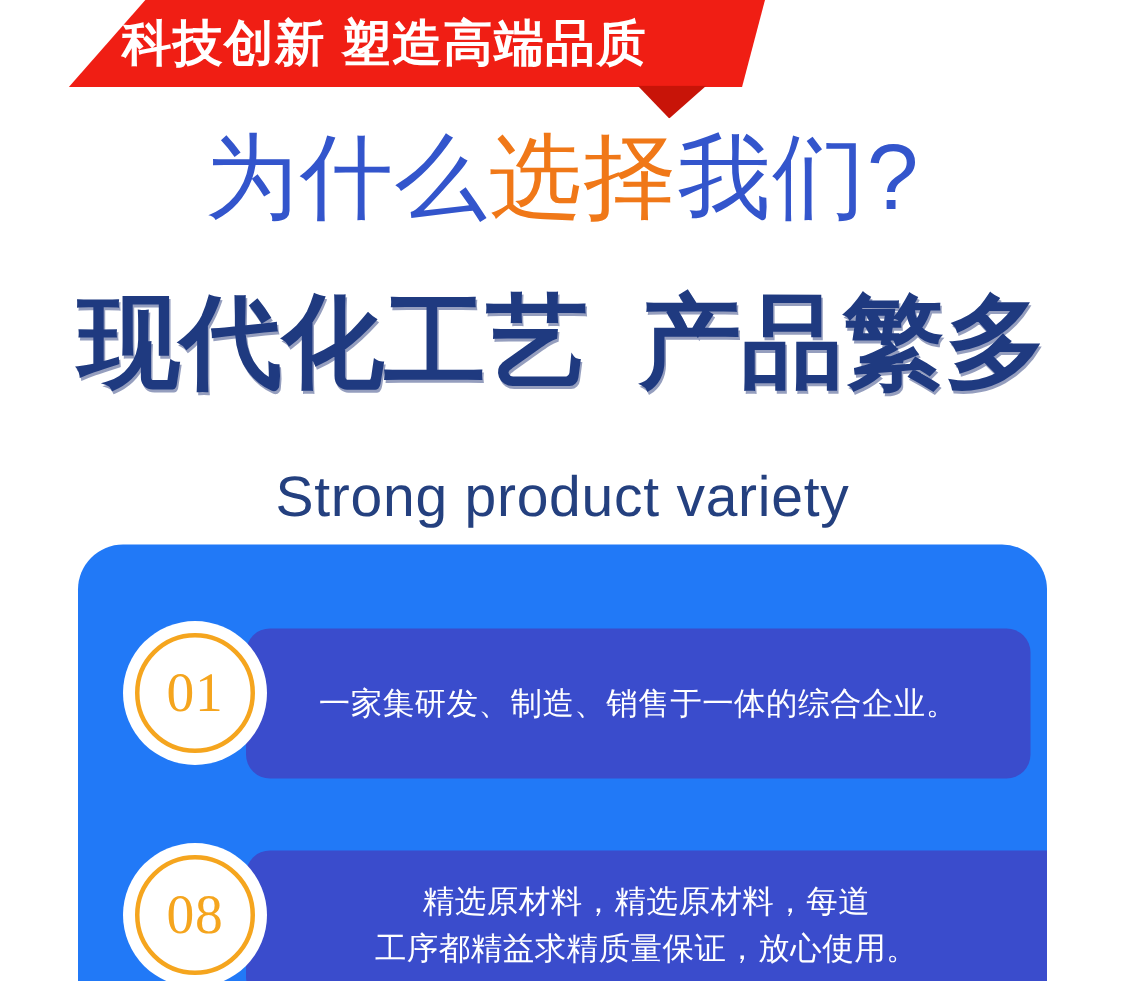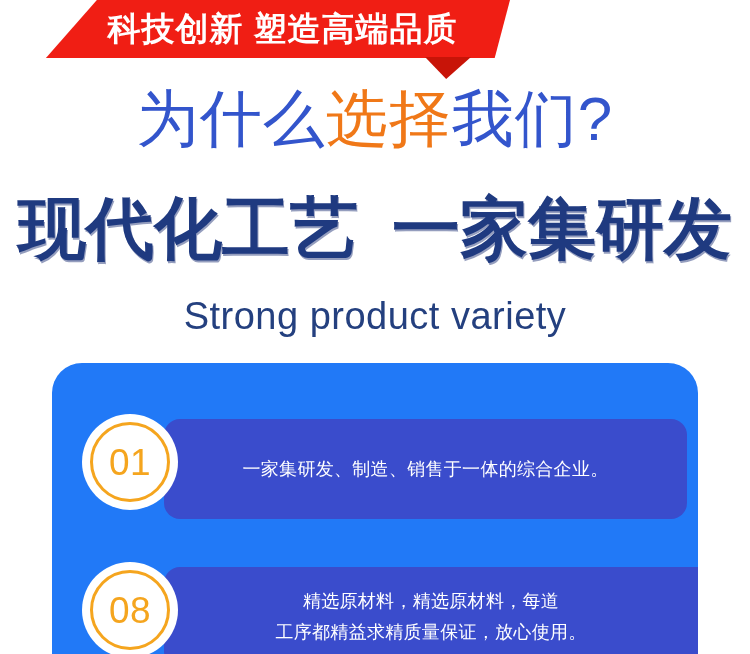--- a/index.html
+++ b/index.html
@@ -50,21 +50,20 @@
     display: flex;
     align-items: center;
     justify-content: center;
     color: #ffffff;
     font-size: 33px;
     font-weight: bold;
     letter-spacing: 1px;
     white-space: nowrap;
     padding-left: 3px;
     box-sizing: border-box;
-    margin-left: 26px;
   }
 
   
   #headline-primary {
     position: absolute;
     left: 0;
     top: 82px;
     width: 750px;
     text-align: center;
     font-size: 62px;
@@ -92,21 +91,21 @@
   }
   #headline-secondary .gap {
     display: inline-block;
     width: 34px;
   }
 
   
   #subtitle-english {
     position: absolute;
     left: 0;
-    top: 293px;
+    top: 309px;
     width: 750px;
     text-align: center;
     font-size: 38px;
     line-height: 46px;
     white-space: nowrap;
     color: #24407f;
     letter-spacing: 0.5px;
   }
 
   
@@ -141,21 +140,21 @@
     flex-direction: column;
     align-items: center;
     justify-content: center;
   }
   #feature-row-1 .feature-panel {
     border-radius: 16px;
     width: 523px;
   }
   .feature-line {
     color: #ffffff;
-    font-size: 18px;
+    font-size: 21px;
     line-height: 31px;
     white-space: nowrap;
     letter-spacing: 0.3px;
   }
 
   .feature-badge {
     position: absolute;
     left: 30px;
     top: -5px;
     width: 96px;
@@ -175,37 +174,38 @@
     box-sizing: border-box;
     display: flex;
     align-items: center;
     justify-content: center;
   }
   .feature-badge-number {
     color: #f5a51e;
     font-size: 37px;
     line-height: 37px;
     letter-spacing: 0.5px;
+    font-family: Liberation Serif, serif;
   }
 </style>
 </head>
 <body>
 
 <div id="ribbon-banner">
   <div id="ribbon-shape"></div>
   <div id="ribbon-tail"></div>
   <div id="ribbon-text">科技创新 塑造高端品质</div>
 </div>
 
 <div id="headline-primary">
   <span class="hl-blue">为什么</span><span class="hl-orange">选择</span><span class="hl-blue">我们?</span>
 </div>
 
 <div id="headline-secondary">
-  <span>现代化工艺</span><span class="gap"></span><span>一家集研发</span>
+  <span>现代化工艺</span><span class="gap"></span><span>产品繁多</span>
 </div>
 
 <div id="subtitle-english">Strong product variety</div>
 
 <div id="feature-card">
 
   <div class="feature-row" id="feature-row-1">
     <div class="feature-panel">
       <div class="feature-line">一家集研发、制造、销售于一体的综合企业。</div>
     </div>

